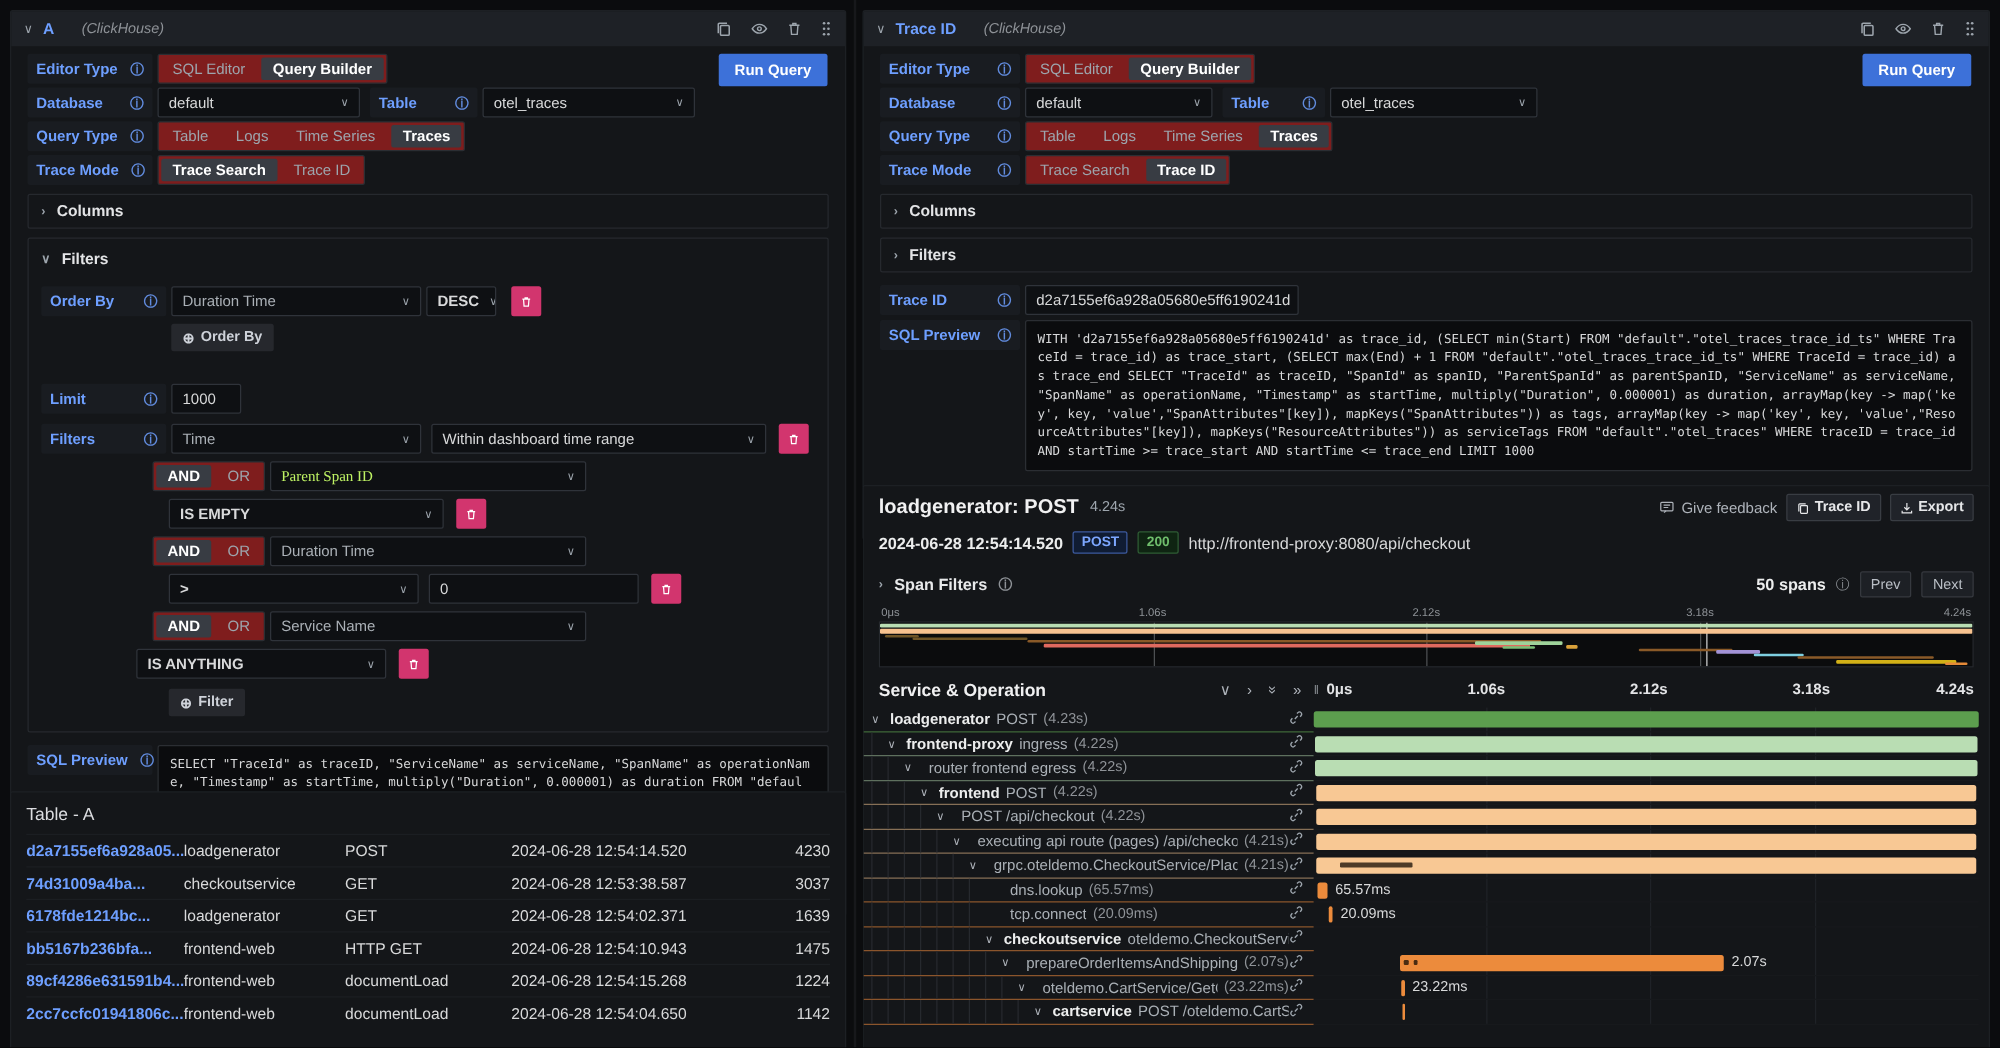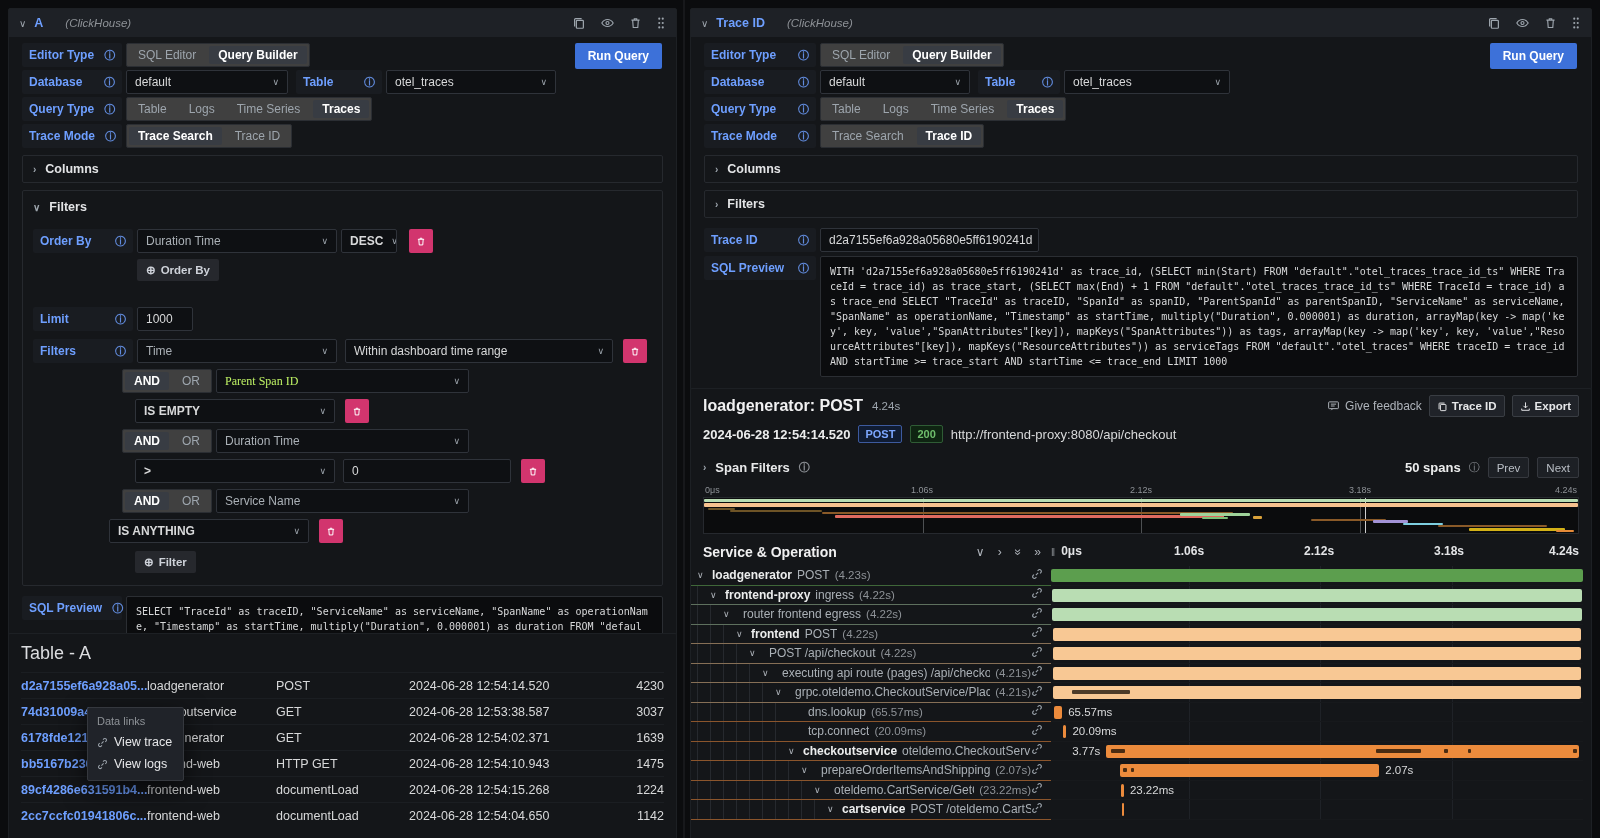--- a/index.html
+++ b/index.html
@@ -14,42 +14,42 @@
   .hdr-icons { margin-left:auto; display:flex; gap:14px; align-items:center; }
   .hdr-icons svg { display:block; }
   .chev { color:#9da5ad; font-size:10px; }
 
   .p-body { padding:6px 5px 10px 5px; position:relative; }
   .frow { display:flex; gap:4px; margin:0 0 3px 0; height:24px; align-items:stretch; }
   .chip { background:#191c21; color:#6e9fff; font-weight:600; font-size:12px; display:flex; align-items:center; padding:0 7px; border-radius:2px; white-space:nowrap; }
   .chip .inf { margin-left:auto; padding-left:10px; font-size:11px; opacity:.85; }
   .w100 { width:100px; } .w112 { width:112px; } .w68 { width:100px; }
 
-  .seg { display:flex; background:#404040; border:1px solid #2b2e33; border-radius:2px; overflow:hidden; }
+  .seg { display:flex; background:#7f1d1d; border:1px solid #2b2e33; border-radius:2px; overflow:hidden; }
   .seg-i { background:transparent; border:0; color:#9da5ad; font-size:12px; padding:0 11px; font-family:inherit; cursor:pointer; white-space:nowrap; }
   .seg-i.active { background:#383c43; color:#ffffff; font-weight:bold; border-radius:2px; margin:2px; padding:0 9px; }
 
   .select, .tinput { background:#0e1013; border:1px solid #2f333a; border-radius:2px; color:#d8d9da; display:flex; align-items:center; padding:0 8px; font-size:12px; position:relative; white-space:nowrap; overflow:hidden; }
   .select .car { margin-left:auto; color:#9da5ad; font-size:9px; padding-left:8px; }
   .btn-run { background:#3d71d9; color:#fff; border:0; border-radius:2px; font-weight:bold; font-size:12px; padding:0 13px; height:26px; margin-left:auto; font-family:inherit; cursor:pointer; }
   .btn-pink { width:24px; background:#d2356e; border:0; border-radius:2px; display:flex; align-items:center; justify-content:center; cursor:pointer; }
   .btn-ghost { background:#26282d; border:0; border-radius:2px; color:#ced2d9; font-size:11.5px; font-weight:600; padding:0 9px; height:22px; display:inline-flex; align-items:center; gap:5px; font-family:inherit; cursor:pointer; }
   .btn-gray { background:#2b2e34; border:0; border-radius:2px; color:#e3e4e6; font-size:12.5px; padding:0 11px; height:28px; display:inline-flex; align-items:center; gap:7px; font-family:inherit; cursor:pointer; }
 
   .collapse-box { border:1px solid #26292e; border-radius:2px; margin:7px 8px 0 8px; background:#141619; }
   .collapse-head { height:26px; display:flex; align-items:center; gap:9px; padding:0 10px; font-weight:bold; font-size:12.5px; color:#e3e4e6; cursor:pointer; }
   .filters-inner { padding:4px 10px 12px 10px; }
 
   .sqlrow { display:flex; gap:4px; margin:10px 8px 0 8px; }
   .sqlbox { flex:1; background:#0b0c0e; border:1px solid #2b2e33; border-radius:2px; padding:7px 9px; font-family:"DejaVu Sans Mono", monospace; font-size:10px; line-height:15px; color:#d8d9da; white-space:pre-wrap; word-break:break-all; }
 
   .footer-btns { display:flex; gap:8px; margin:22px 8px 0 8px; }
 
   
-  .tbl-title { font-size:18px; color:#dcdde0; padding:9px 12px 8px 12px; }
+  .tbl-title { font-size:14px; color:#dcdde0; padding:9px 12px 8px 12px; }
   .tgrid { padding:0 12px; }
   .t-head, .t-row { display:grid; grid-template-columns:126px 129px 133px 196px 1fr; align-items:center; height:26px; }
   .t-head { font-weight:bold; color:#eceded; font-size:12.5px; }
   .t-row { border-top:1px solid #1b1e22; font-size:12.5px; color:#d8d9da; }
   .t-row .tid { color:#6e9fff; font-weight:600; text-decoration:none; overflow:hidden; white-space:nowrap; cursor:pointer; }
   .t-dur { text-align:right; }
 
   .popup { position:absolute; left:78px; top:73px; width:97px; background:#202329; border:1px solid #35383e; border-radius:2px; box-shadow:0 8px 24px rgba(0,0,0,.65); padding:7px 9px 9px 9px; z-index:30; }
   .popup .pt { font-size:11px; color:#8e9297; margin-bottom:7px; }
   .popup .pi { display:flex; align-items:center; gap:6px; color:#e6e7e9; font-size:12.5px; margin-top:8px; cursor:pointer; white-space:nowrap; }
@@ -274,21 +274,21 @@
             <div class="seg">
               <button class="seg-i active">AND</button>
               <button class="seg-i">OR</button>
             </div>
             <div class="select" style="width:253px;">
                 <span style="color:#bef264;font-family:Liberation Serif, serif;">Parent Span ID</span>
                 <span class="car">∨</span>
               </div>
           </div>
           <div class="frow" style="margin-left:102px; margin-top:6px;">
-            <div class="select" style="width:200px;">
+            <div class="select" style="width:220px;">
                 <span style="font-weight:bold;">IS EMPTY</span>
                 <span class="car">∨</span>
               </div>
             <button class="btn-pink" style="margin-left:6px;">
                 <svg width="10" height="11" viewBox="0 0 16 16" fill="none" stroke="#fff" stroke-width="1.6">
                   <path d="M3 4.5h10M6.5 4V2.8h3V4M4.5 4.5l.7 9h5.6l.7-9"></path>
                 </svg>
               </button>
           </div>
           <div class="frow" style="margin-left:89px; margin-top:6px;">
@@ -405,39 +405,20 @@
             <span class="">2024-06-28 12:54:15.268</span>
             <span class="t-dur">1224</span>
           </div>
           <div class="t-row">
             <span class="tid">2cc7ccfc01941806c...</span>
             <span class="">frontend-web</span>
             <span class="">documentLoad</span>
             <span class="">2024-06-28 12:54:04.650</span>
             <span class="t-dur">1142</span>
           </div>
-        </div>
-    </div>
-    <div class="popup">
-      <div class="pt">Data links</div>
-      <div class="pi">
-          <svg width="11" height="11" viewBox="0 0 16 16" fill="none" stroke="#9da5ad" stroke-width="1.5">
-            <path d="M6.5 9.5l3-3"></path>
-            <path d="M8.8 3.8l1-1a2.3 2.3 0 0 1 3.3 3.3l-1 1"></path>
-            <path d="M7.2 12.2l-1 1a2.3 2.3 0 0 1-3.3-3.3l1-1"></path>
-          </svg>
-          <span>View trace</span>
-        </div>
-      <div class="pi">
-          <svg width="11" height="11" viewBox="0 0 16 16" fill="none" stroke="#9da5ad" stroke-width="1.5">
-            <path d="M6.5 9.5l3-3"></path>
-            <path d="M8.8 3.8l1-1a2.3 2.3 0 0 1 3.3 3.3l-1 1"></path>
-            <path d="M7.2 12.2l-1 1a2.3 2.3 0 0 1-3.3-3.3l1-1"></path>
-          </svg>
-          <span>View logs</span>
         </div>
     </div>
   </section>
 
   <section class="panel" style="left:690px; top:8px; width:902px;">
     <div class="p-header">
       <span class="chev">∨</span>
       <span class="ref">Trace ID</span>
       <span class="ds">(ClickHouse)</span>
       <span class="hdr-icons">
@@ -861,30 +842,20 @@
             <span class="guide"></span>
             <span class="exp">∨</span>
             <span class="svc">checkoutservice</span>
             <span class="op">oteldemo.CheckoutService/PlaceOrder</span>
             <span class="lnk"><svg width="12" height="12" viewBox="0 0 16 16" fill="none" stroke="#9da5ad" stroke-width="1.5">
                 <path d="M6.5 9.5l3-3"></path>
                 <path d="M8.8 3.8l1-1a2.3 2.3 0 0 1 3.3 3.3l-1 1"></path>
                 <path d="M7.2 12.2l-1 1a2.3 2.3 0 0 1-3.3-3.3l1-1"></path>
               </svg></span>
           </div>
-          <div class="s-tl">
-            <div class="s-bar" style="left: 10.4%; width: 88.9%; background: rgb(236, 139, 60);">
-              <i class="mk" style="left: 1%; width: 3%;"></i>
-              <i class="mk" style="left: 57%; width: 9.5%;"></i>
-              <i class="mk" style="left: 71.5%; width: 0.7%;"></i>
-              <i class="mk" style="left: 76.5%; width: 0.7%;"></i>
-              <i class="mk" style="left: 98.6%; width: 1%;"></i>
-            </div>
-            <span class="s-lbl" style="right: calc(89.6% + 6px);">3.77s</span>
-          </div>
         </div>
         <div class="s-row">
           <div class="s-name" style="border-bottom: 1px solid rgba(236, 139, 60, 0.55);">
             <span class="guide"></span>
             <span class="guide"></span>
             <span class="guide"></span>
             <span class="guide"></span>
             <span class="guide"></span>
             <span class="guide"></span>
             <span class="guide"></span>

